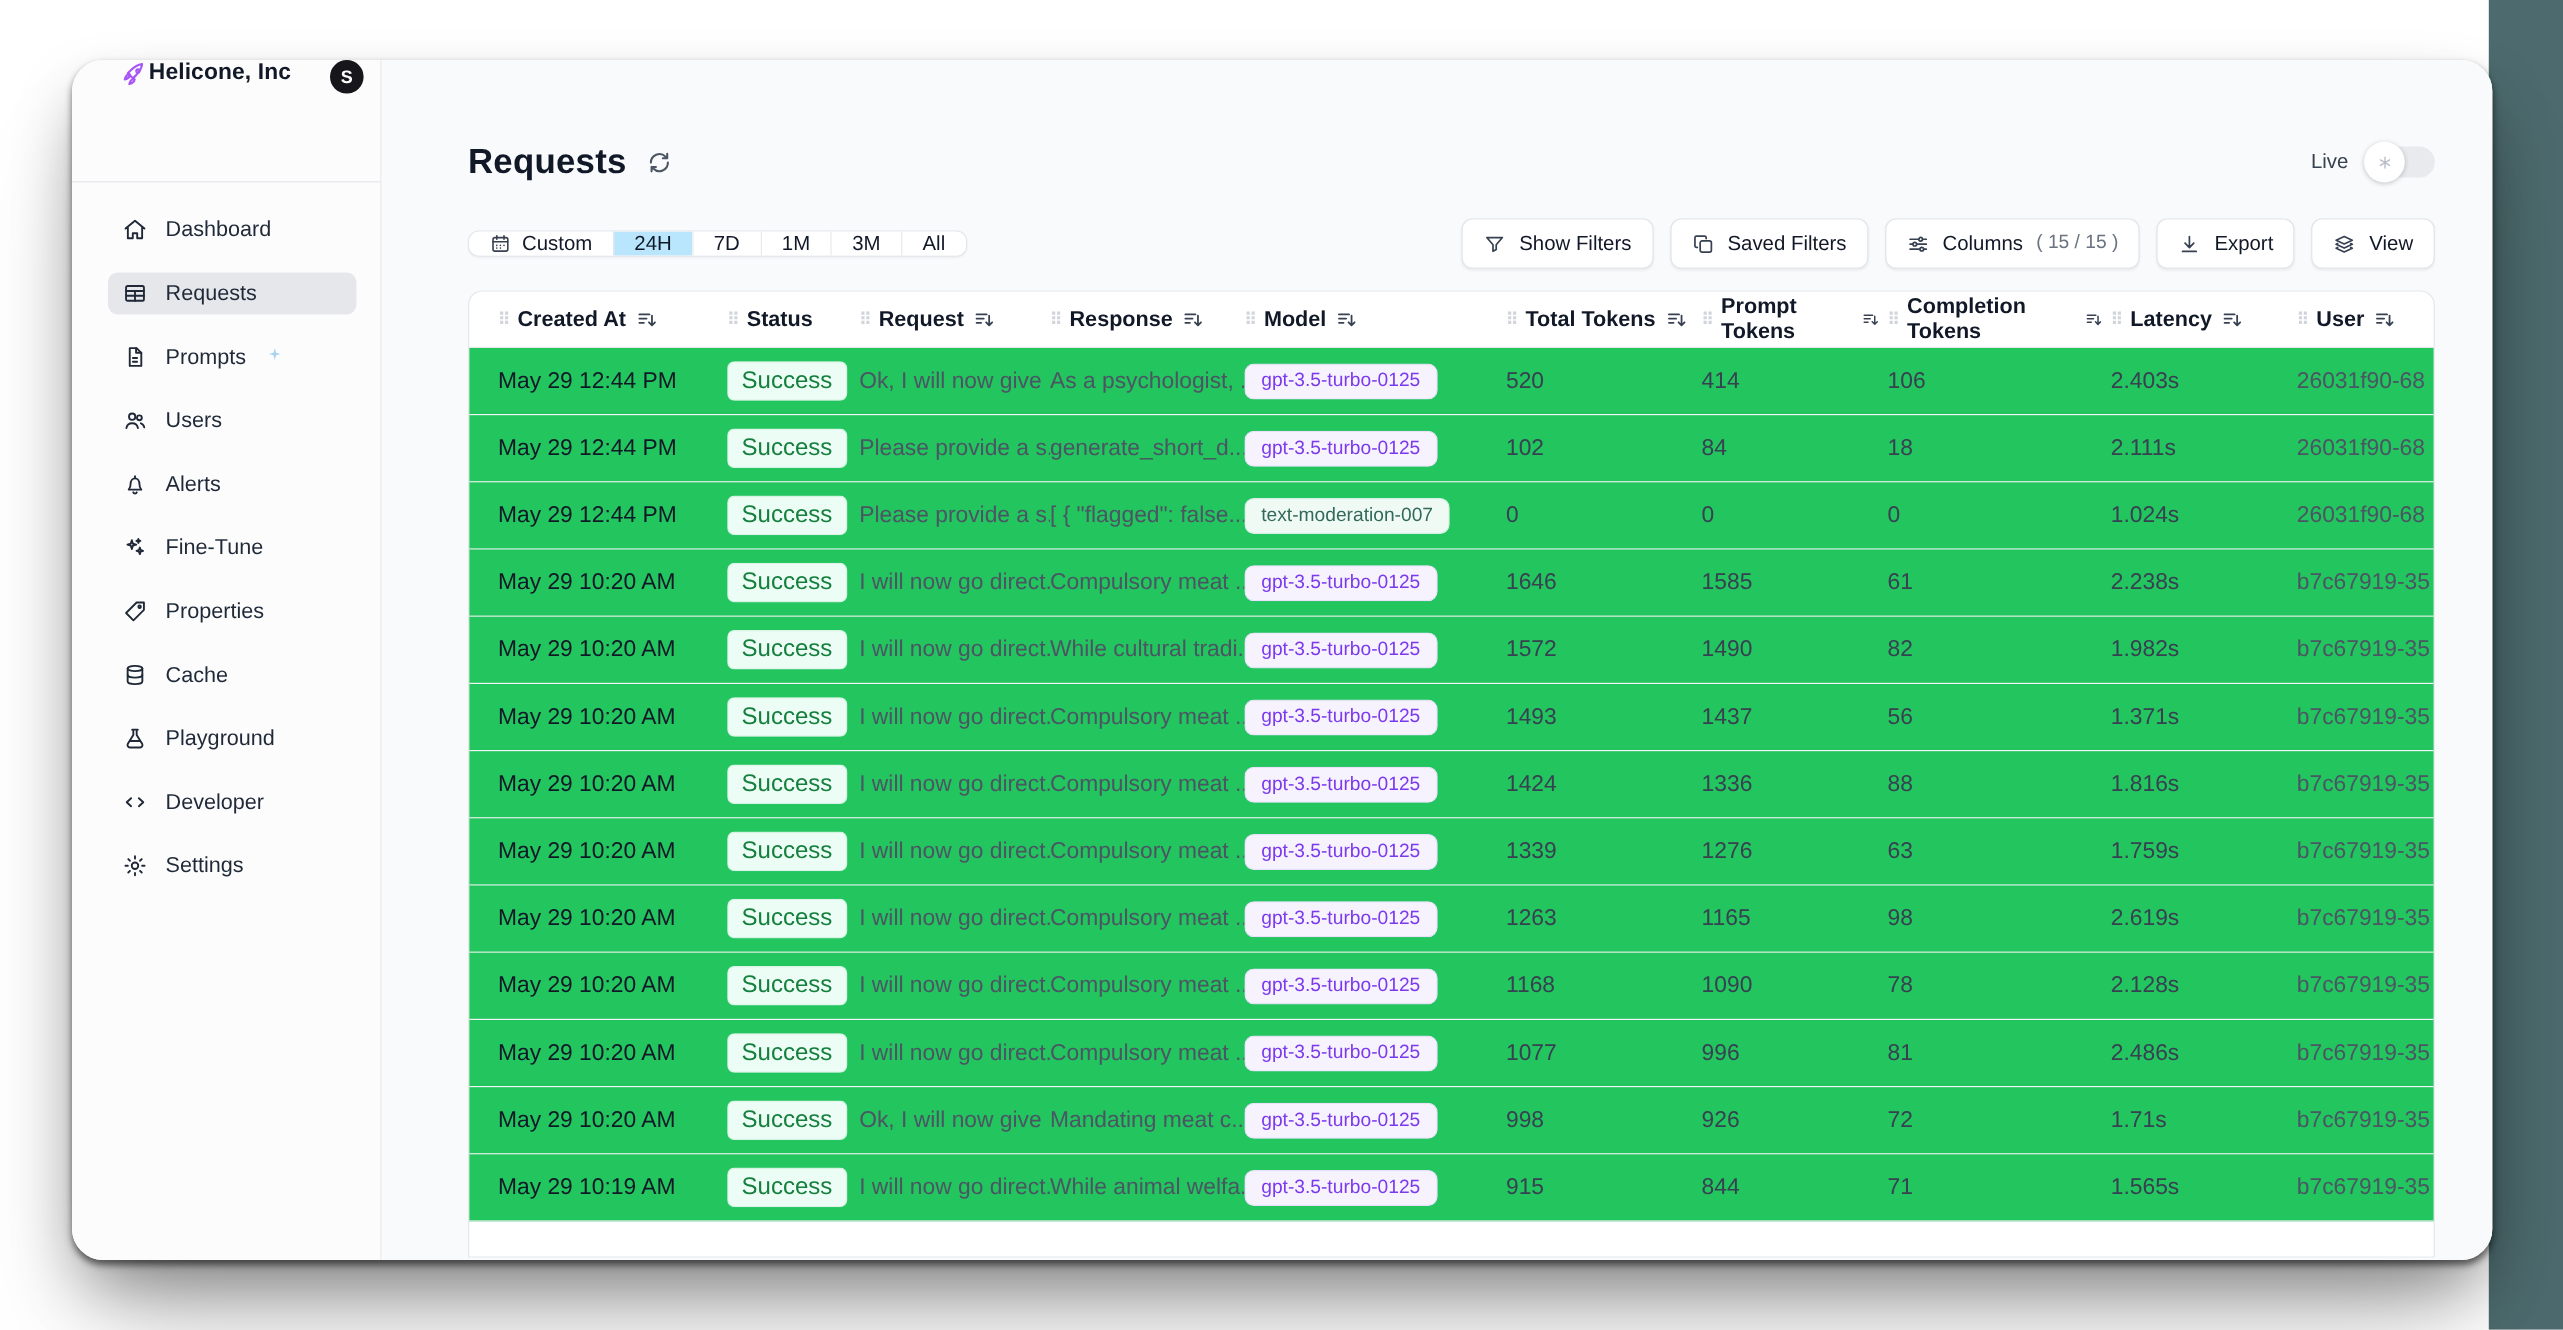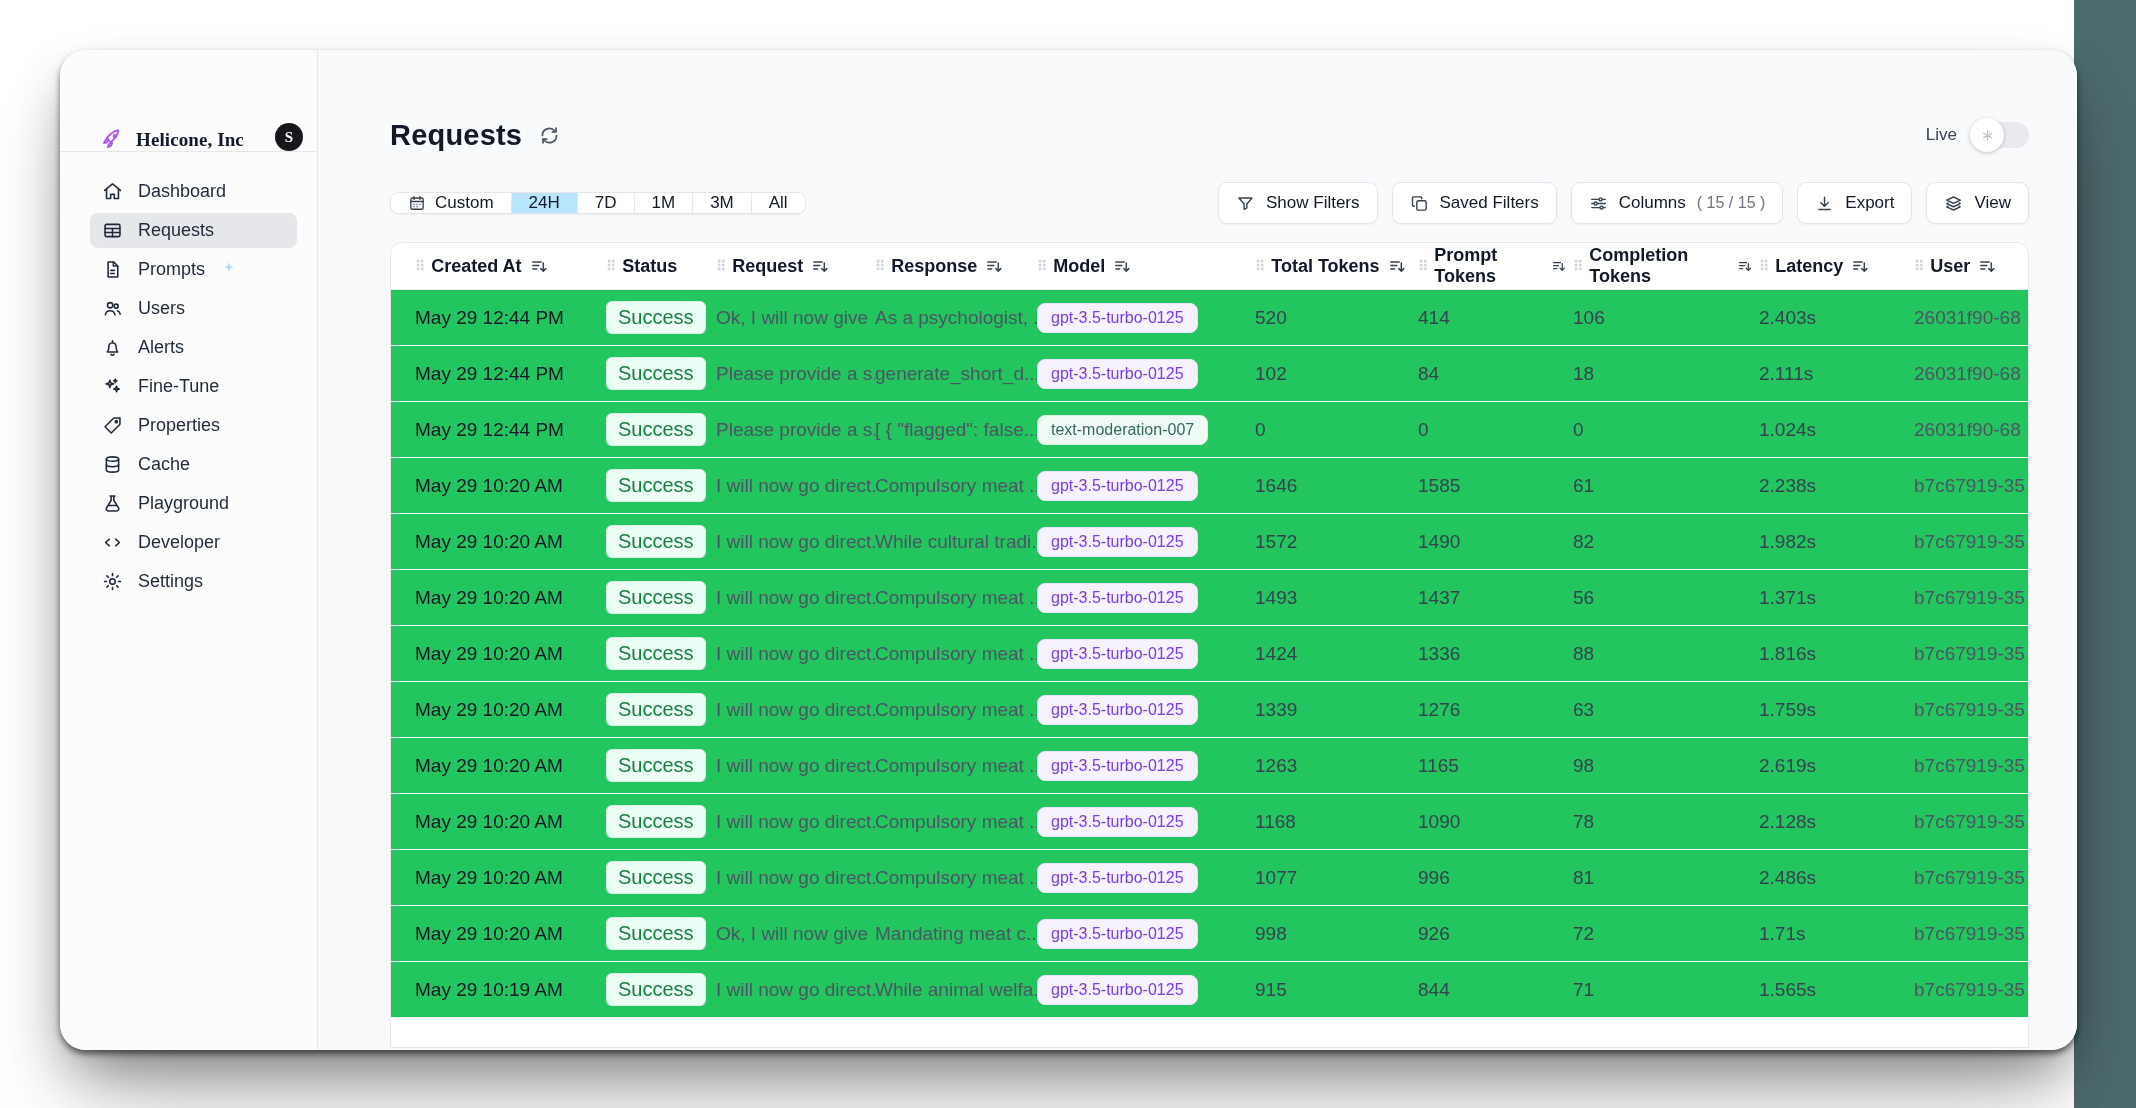--- a/index.html
+++ b/index.html
@@ -8,28 +8,28 @@
 
   .bg-strip { position:absolute; right:0; top:0; width:62px; height:1108px; background:#4d6b6e; }
 
   .window { position:absolute; left:60px; top:50px; width:2017px; height:1000px;
     background:#ffffff; border-radius:26px; display:flex; overflow:hidden;
     box-shadow:0 4px 6px rgba(0,0,0,.55), 0 26px 55px -10px rgba(0,0,0,.38), 0 60px 90px -20px rgba(0,0,0,.25); }
 
   
   .sidebar { width:258px; flex-shrink:0; background:#fcfcfd; border-right:1px solid #e5e7eb;
     display:flex; flex-direction:column; }
-  .org-header { height:102px; display:flex; align-items:flex-end; gap:12px;
-    padding:0 14px 0 40px; border-bottom:1px solid #e5e7eb;font-family:Liberation Serif, serif; }
+  .org-header { height:102px; display:flex; align-items:flex-start; 
+    padding:0 14px 0 40px; border-bottom:1px solid #e5e7eb; }
   .rocket { width:24px; height:24px; color:#a855f7; flex-shrink:0; }
   .org-name { flex:1; font-size:19px; font-weight:700; color:#111827; letter-spacing:.1px; }
   .avatar { width:28px; height:28px; border-radius:50%; background:#17171b; color:#fff;
     font-size:15px; font-weight:700; display:flex; align-items:center; justify-content:center; cursor:pointer; }
 
-  .nav { padding:22px 20px 0 30px; display:flex; flex-direction:column; gap:4px; }
+  .nav { padding:22px 20px 0 30px; display:flex; flex-direction:column; gap:18px; }
   .nav-item { display:flex; align-items:center; gap:15px; padding:7px 12px; border-radius:8px;
     font-size:18px; font-weight:500; color:#1f2937; cursor:pointer; }
   .nav-item.active { background:#e5e7eb; }
   .nav-icon { width:21px; height:21px; color:#1f2937; flex-shrink:0; display:flex; }
   .nav-icon svg, .rocket svg { width:100%; height:100%; }
   .spark-badge { width:14px; height:14px; margin-left:2px; margin-top:-10px; color:#a8d4f0; }
 
   
   .main { flex:1; background:#f9fafb; padding:0 48px 0 72px; display:flex; flex-direction:column; overflow:hidden; }
 

